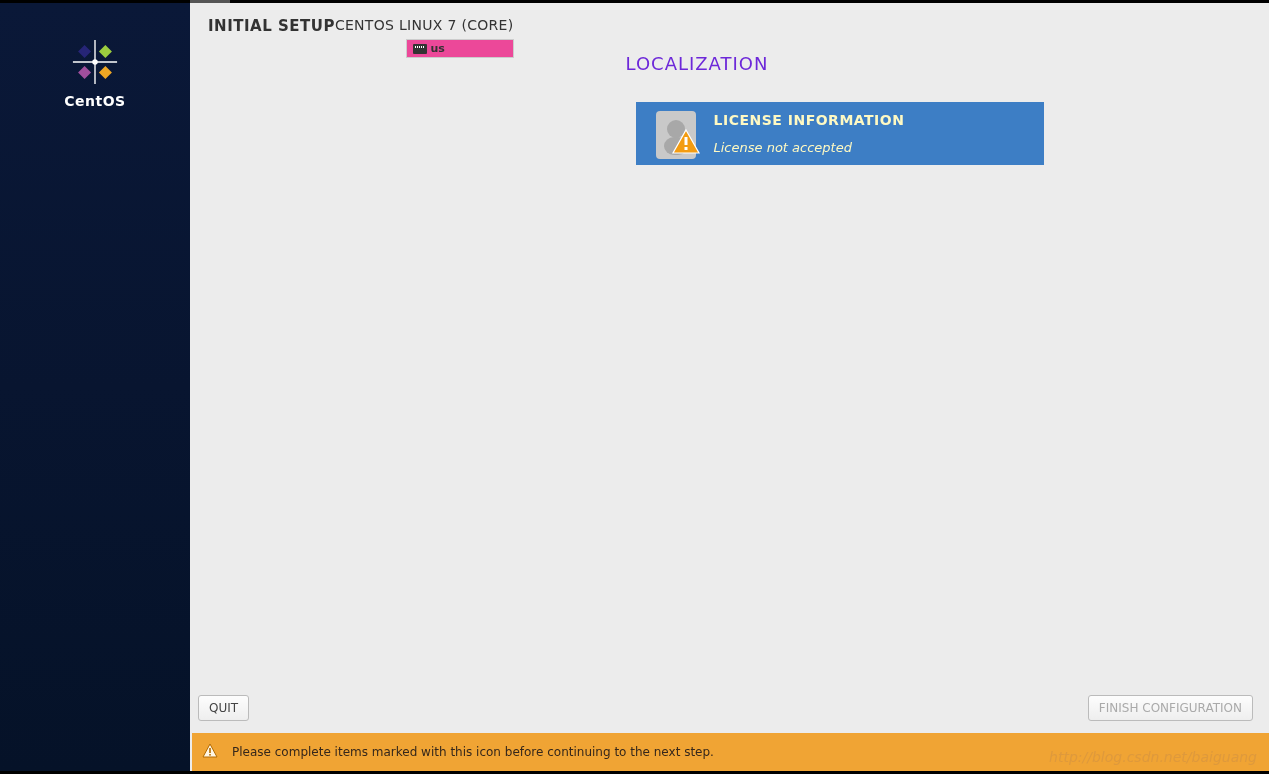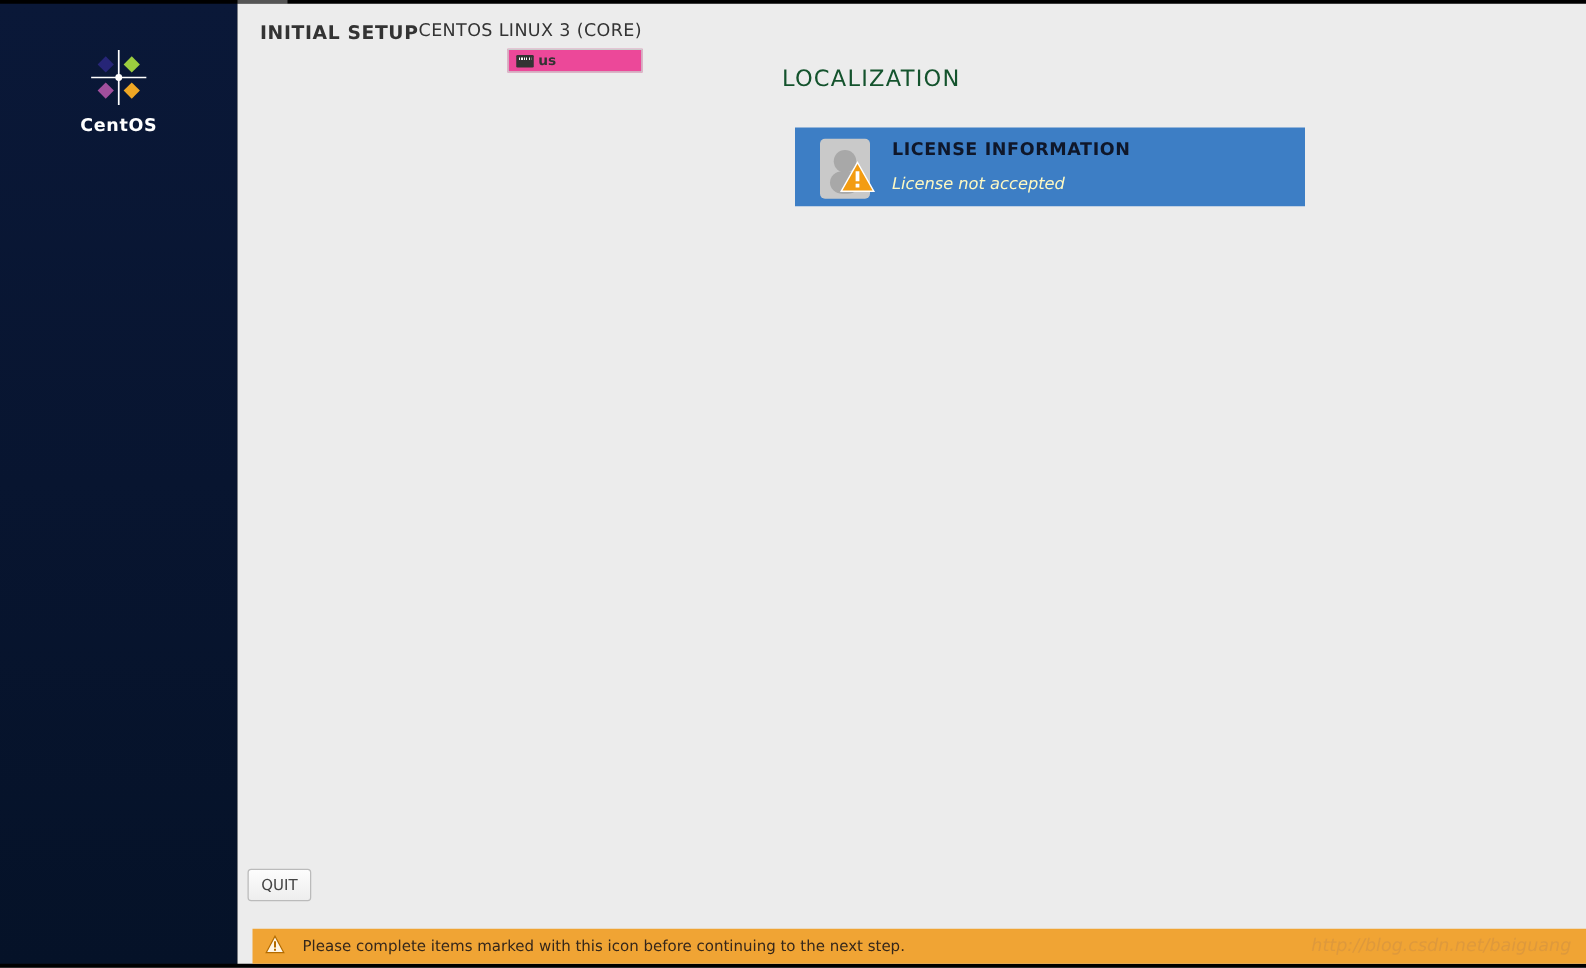--- a/index.html
+++ b/index.html
@@ -108,21 +108,21 @@
       left: 2px;
       right: 2px;
       height: 2px;
       background: repeating-linear-gradient(90deg, #fff 0 1px, #333 1px 2px);
     }
     .content-area {
       padding: 50px 0 0 102px;
     }
     .section-title {
       font-size: 18px;
-      color: #14532d;
+      color: #6d28d9;
       letter-spacing: 1px;
       font-weight: 400;
       margin-bottom: 28px;
     }
     .spoke-card {
       background: #3d7ec5;
       width: 408px;
       height: 63px;
       margin-left: 10px;
       display: flex;
@@ -136,21 +136,21 @@
       flex-shrink: 0;
       position: relative;
       display: flex;
       align-items: center;
       justify-content: center;
     }
     .spoke-text {
       margin-left: 8px;
     }
     .spoke-title {
-      color: #0f172a;
+      color: #fef9c3;
       font-size: 14px;
       font-weight: 700;
       letter-spacing: 0.5px;
     }
     .spoke-status {
       color: #fef9c3;
       font-style: italic;
       font-size: 13px;
       margin-top: 12px;
     }
@@ -172,23 +172,23 @@
       color: #444;
       cursor: pointer;
     }
     .btn-disabled {
       color: #aaa;
       cursor: default;
     }
     .warning-bar {
       position: absolute;
       bottom: 0;
-      left: 12px;
+      left: 2px;
       right: 0;
-      height: 28px;
+      height: 38px;
       background: #f0a434;
       display: flex;
       align-items: center;
       padding-left: 10px;
       font-size: 12px;
       color: #35271b;
     }
     .warn-icon-small {
       margin-right: 14px;
     }
@@ -235,21 +235,21 @@
         </g>
       </svg>
       <div class="centos-text">CentOS</div>
     </div>
   </div>
 
   <div class="main">
     <div class="header-row">
       <div class="page-title">INITIAL SETUP</div>
       <div class="header-right">
-        <div class="distro-label">CENTOS LINUX 3 (CORE)</div>
+        <div class="distro-label">CENTOS LINUX 7 (CORE)</div>
         <div class="keyboard-indicator">
           <span class="kb-icon"></span>
           <span style="font-weight:bold;">us</span>
         </div>
       </div>
     </div>
 
     <div class="content-area">
       <div class="section-title">LOCALIZATION</div>
 
@@ -268,20 +268,21 @@
         </div>
         <div class="spoke-text">
           <div class="spoke-title">LICENSE INFORMATION</div>
           <div class="spoke-status">License not accepted</div>
         </div>
       </div>
     </div>
 
     <div class="footer-buttons">
       <button class="btn">QUIT</button>
+      <button class="btn btn-disabled">FINISH CONFIGURATION</button>
     </div>
 
     <div class="warning-bar">
       <span class="warn-icon-small">
         <svg width="16" height="16" viewBox="0 0 16 16">
           <path d="M8 1 L15 14 L1 14 Z" fill="#fff6e6" stroke="#b36b00" stroke-width="1"></path>
           <rect x="7.2" y="5" width="1.6" height="5" fill="#b36b00"></rect>
           <rect x="7.2" y="11" width="1.6" height="1.6" fill="#b36b00"></rect>
         </svg>
       </span>

